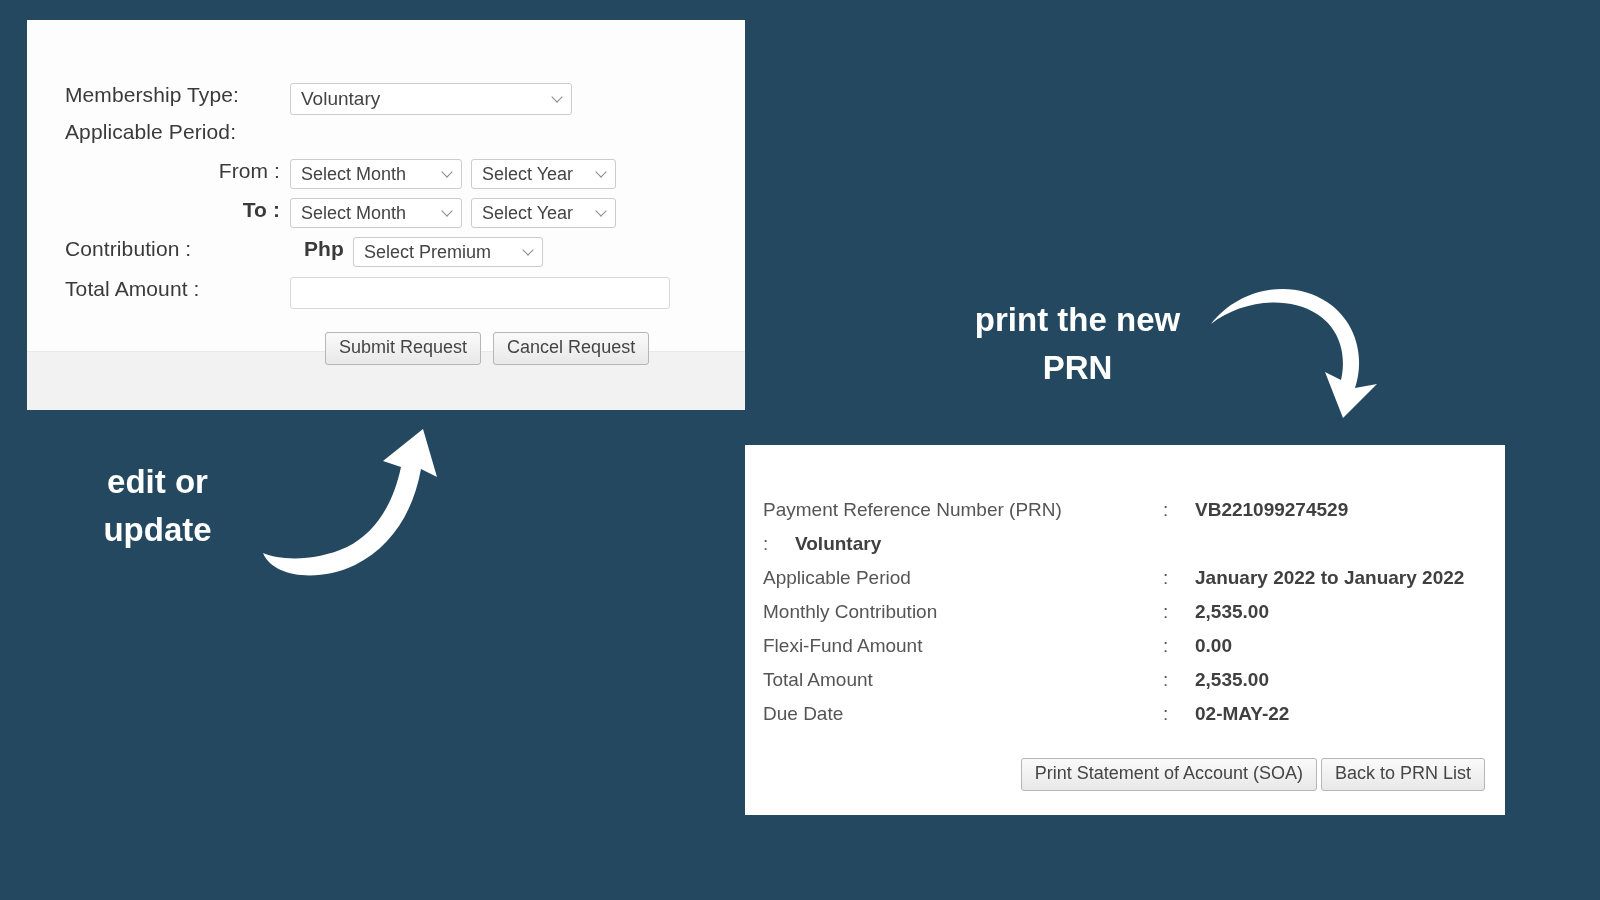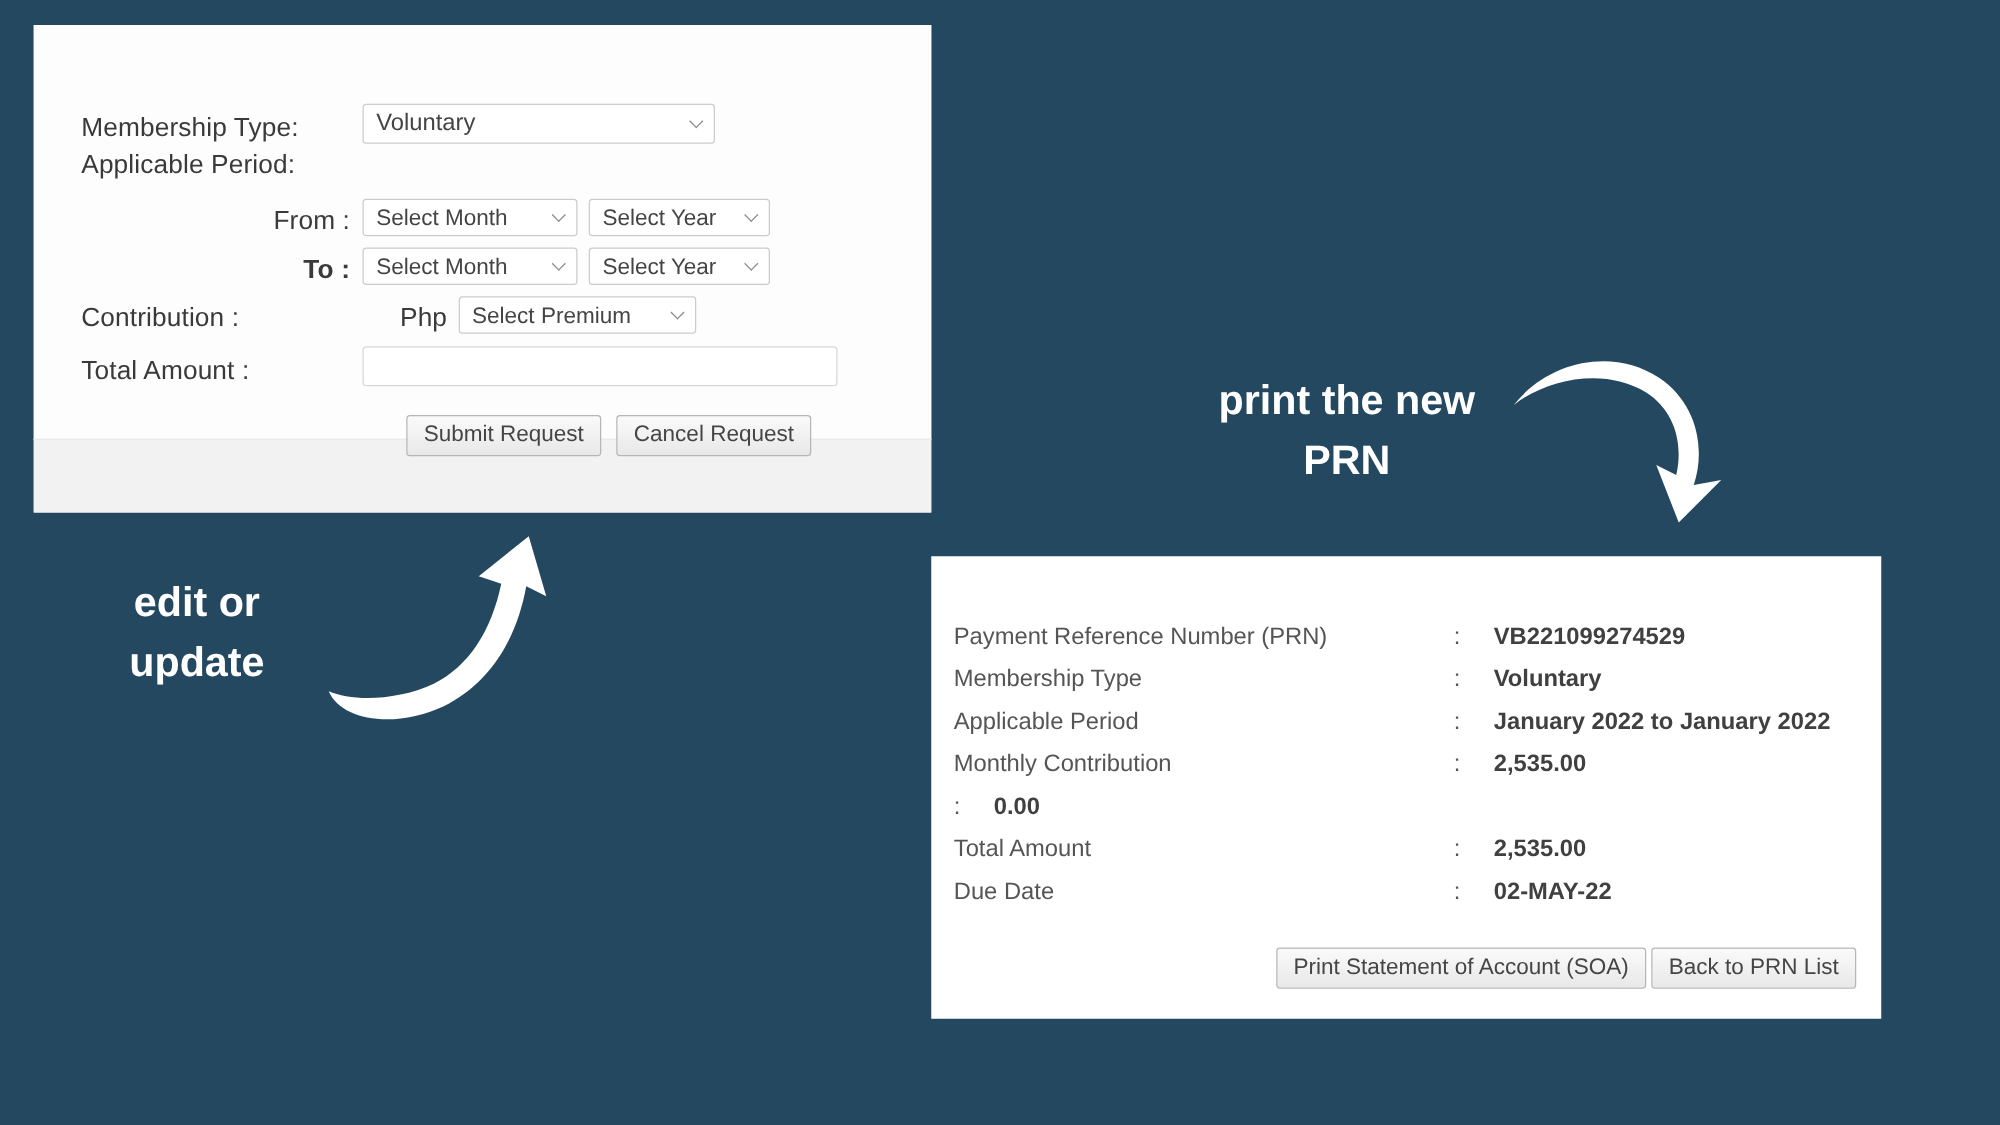--- a/index.html
+++ b/index.html
@@ -35,21 +35,21 @@
     position: absolute;
     left: 0; right: 0; bottom: 0;
     height: 58px;
     background: #f2f2f2;
     border-top: 1px solid #eaeaea;
   }
 
   .form-row {
     position: absolute;
     display: flex;
-    align-items: flex-end;
+    align-items: flex-start;
     white-space: nowrap;
   }
   .form-label {
     color: #3a3a3a;
     font-size: 21px;
     letter-spacing: .1px;
   }
   .label-right {
     text-align: right;
   }
@@ -221,21 +221,21 @@
           <span class="chev"></span>
         </span>
         <span class="sel" style="width:145px; margin-left:9px;">
           <span>Select Year</span>
           <span class="chev"></span>
         </span>
       </div>
 
       <div class="form-row" style="left:38px; top:217px;">
         <span class="form-label" style="width:215px;">Contribution  :</span>
-        <span class="form-label" style="margin-left:40px;">Php</span>
+        <span class="form-label" style="margin-left:24px;font-weight:bold;">Php</span>
         <span class="sel" style="width:190px; margin-left:9px;">
           <span>Select Premium</span>
           <span class="chev"></span>
         </span>
       </div>
 
       <div class="form-row" style="left:38px; top:257px;">
         <span class="form-label" style="width:215px;">Total Amount  :</span>
         <input class="txt-input" style="width: 380px; margin-left: 10px;" type="text" value="">
       </div>
@@ -251,35 +251,35 @@
 
   <div class="prn-panel">
     <div class="prn-rows">
 
       <div class="prn-row">
         <span class="prn-label">Payment Reference Number (PRN)</span>
         <span class="prn-colon">:</span>
         <span class="prn-value">VB221099274529</span>
       </div>
       <div class="prn-row">
-        <span class="prn-label">Membership Type</span>
         <span class="prn-colon">:</span>
         <span class="prn-value">Voluntary</span>
       </div>
       <div class="prn-row">
         <span class="prn-label">Applicable Period</span>
         <span class="prn-colon">:</span>
         <span class="prn-value">January 2022 to January 2022</span>
       </div>
       <div class="prn-row">
         <span class="prn-label">Monthly Contribution</span>
         <span class="prn-colon">:</span>
         <span class="prn-value">2,535.00</span>
       </div>
       <div class="prn-row">
+        <span class="prn-label">Flexi-Fund Amount</span>
         <span class="prn-colon">:</span>
         <span class="prn-value">0.00</span>
       </div>
       <div class="prn-row">
         <span class="prn-label">Total Amount</span>
         <span class="prn-colon">:</span>
         <span class="prn-value">2,535.00</span>
       </div>
       <div class="prn-row">
         <span class="prn-label">Due Date</span>

